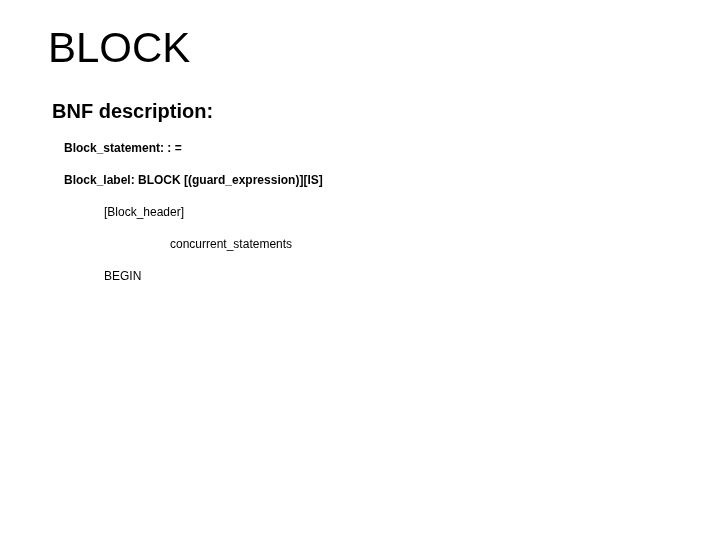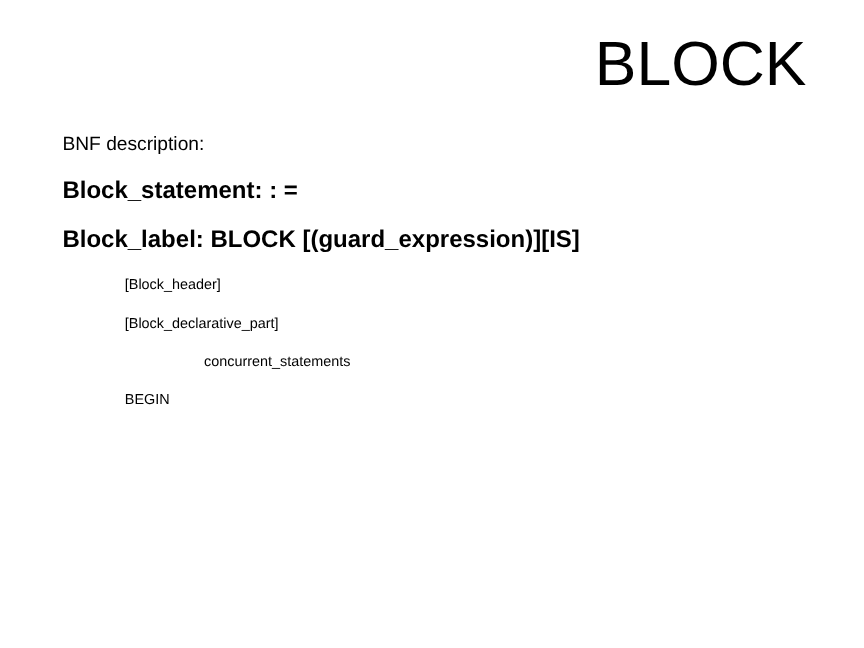--- a/index.html
+++ b/index.html
@@ -9,36 +9,36 @@
     }
     body {
       width: 720px;
       height: 540px;
       background: #ffffff;
       font-family: Arial, Helvetica, sans-serif;
       color: #000000;
       padding: 20px 48px;
     }
     .title {
-      font-size: 52px;
+      font-size: 42px;
       font-weight: 400;
-      text-align: right;
+      text-align: left;
       margin-bottom: 28px;
       margin-top: 4px;
     }
     .desc-label {
-      font-size: 16px;
-      font-weight: 400;
+      font-size: 20px;
+      font-weight: 700;
       margin-left: 4px;
       margin-bottom: 18px;
     }
     .bnf-line {
-      font-size: 20px;
+      font-size: 12px;
       font-weight: 700;
-      margin-left: 4px;
+      margin-left: 16px;
       margin-bottom: 18px;
     }
     .indent-block {
       margin-left: 56px;
     }
     .indent-line {
       font-size: 12px;
       font-weight: 400;
       margin-bottom: 18px;
     }
@@ -52,16 +52,15 @@
 <h1 class="title">BLOCK</h1>
 
 <p class="desc-label">BNF description:</p>
 
 <p class="bnf-line">Block_statement: : =</p>
 
 <p class="bnf-line">Block_label: BLOCK [(guard_expression)][IS]</p>
 
 <div class="indent-block">
   <p class="indent-line">[Block_header]</p>
-  <p class="indent-line">[Block_declarative_part]</p>
   <p class="indent-line deep-indent">concurrent_statements</p>
   <p class="indent-line">BEGIN</p>
 </div>
 
 </body></html>

